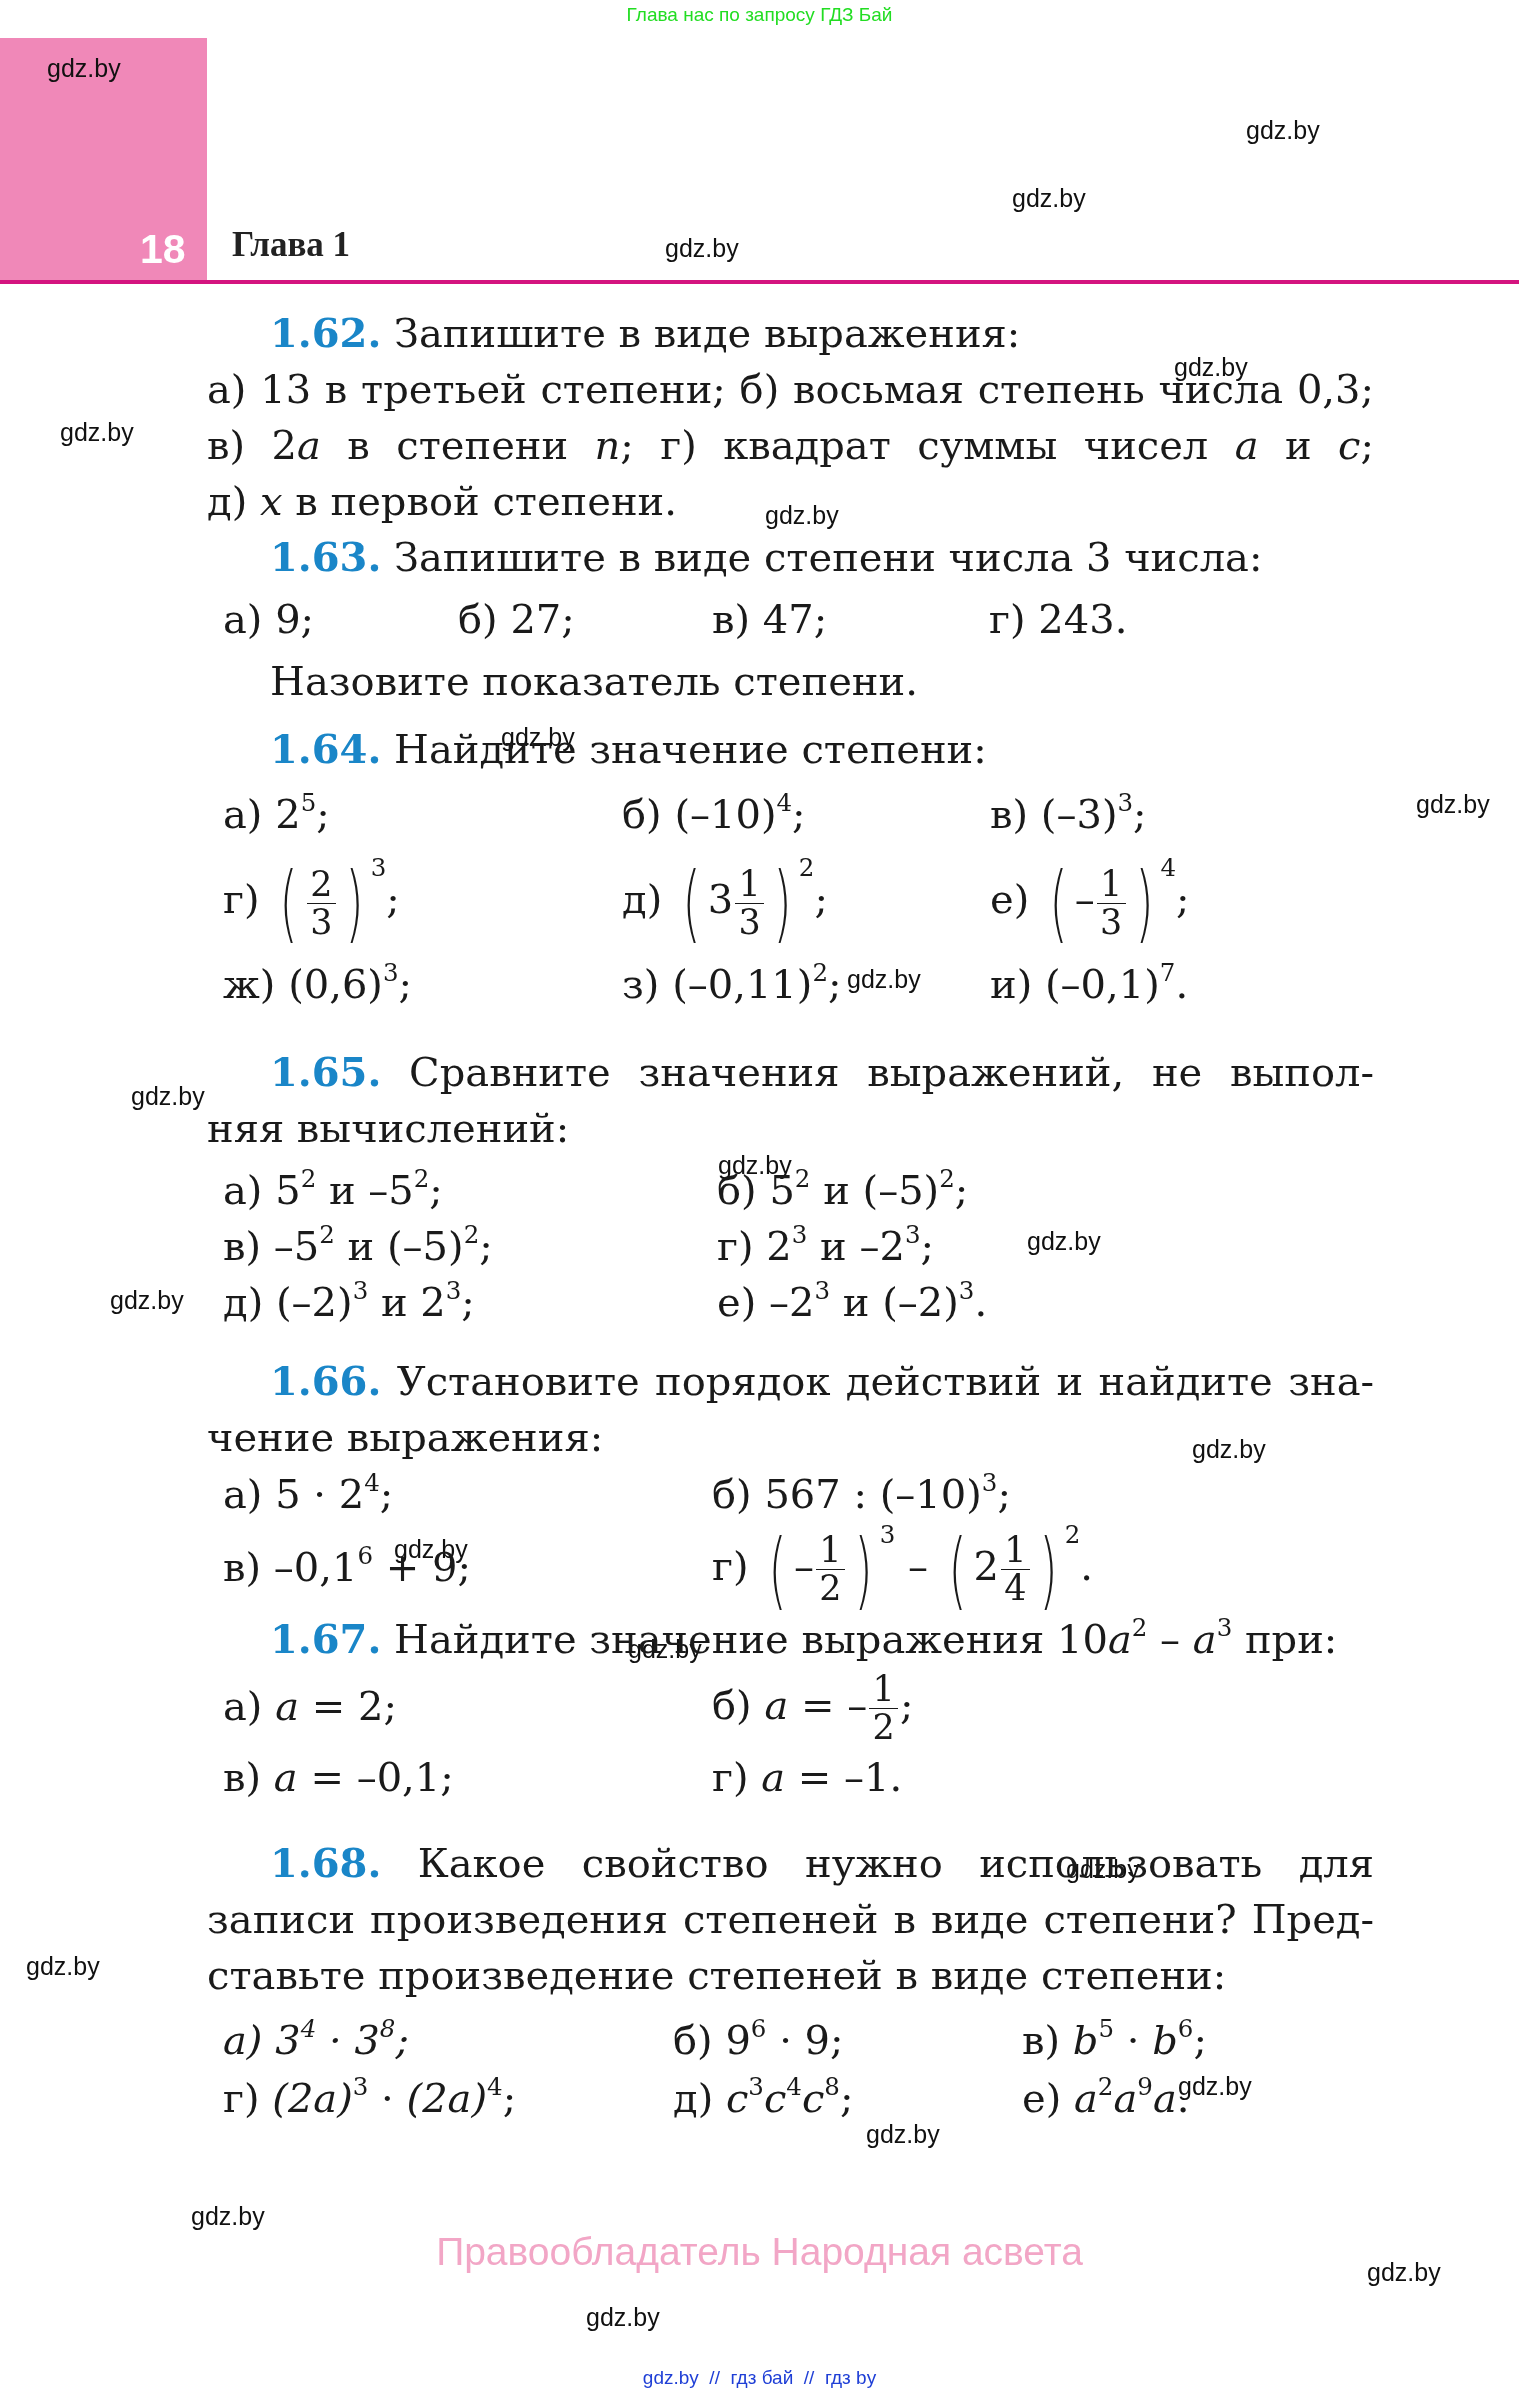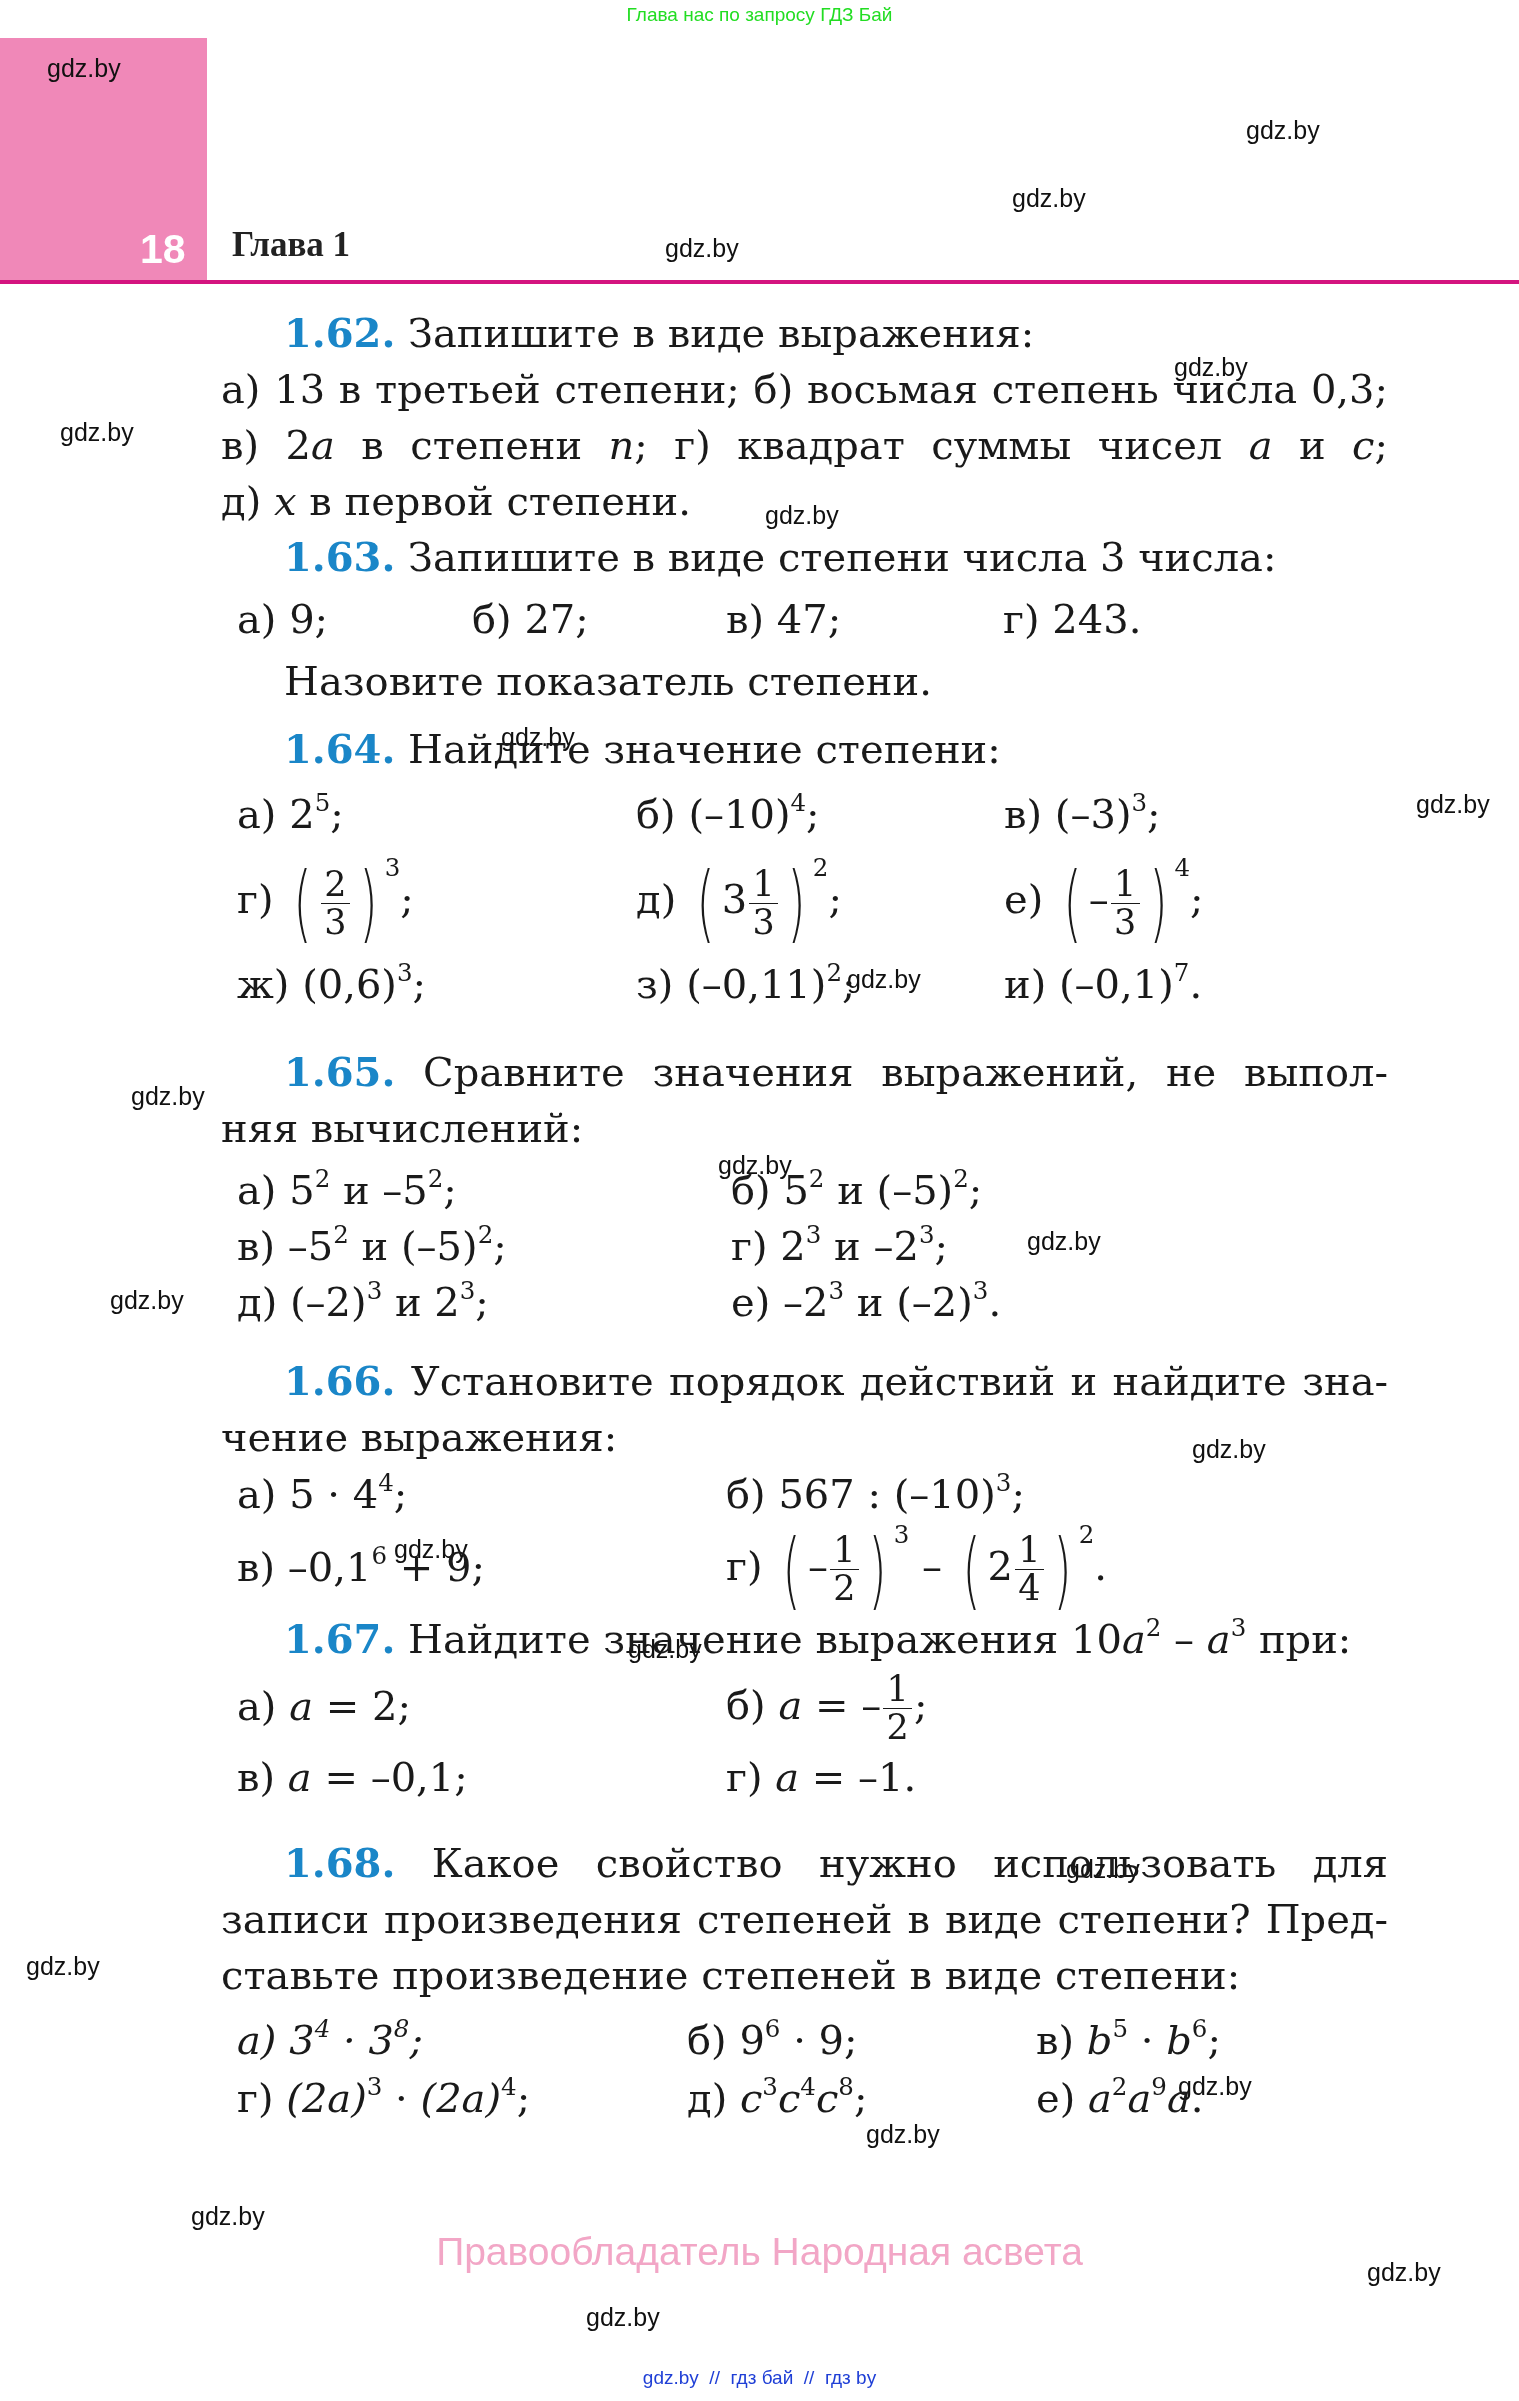--- a/index.html
+++ b/index.html
@@ -8,21 +8,21 @@
   .abs { position: absolute; }
   .topbanner { left: 0; right: 0; top: 3.5px; text-align: center;
                font-family: "Liberation Sans", sans-serif; font-size: 19px; color: #22dd22; }
   .pinkblock { left: 0; top: 38px; width: 207px; height: 242px; background: #f088b8; }
   .pageno { left: 140px; top: 226px; font-family: "Liberation Sans", sans-serif;
             font-weight: bold; font-size: 41px; color: #ffffff; }
   .chapter { left: 232px; top: 225px; font-family: "Liberation Serif", serif;
              font-weight: bold; font-size: 35px; color: #222; }
   .rule { left: 0; top: 280px; width: 1519px; height: 4.4px; background: #d4147f; }
   .wm { font-family: "Liberation Sans", sans-serif; font-size: 25px; color: #111; }
-  .content { left: 221px; top: 298px; width: 1167px; font-size: 40px; line-height: 56px; }
+  .content { left: 207px; top: 298px; width: 1167px; font-size: 40px; line-height: 56px; }
   .num { color: #1a86c8; font-weight: bold; }
   .line { white-space: nowrap; height: 56px; }
   .justify { text-align: justify; text-align-last: justify; }
   .indent { padding-left: 63px; }
   .row { display: flex; white-space: nowrap; }
   .cell { flex: 0 0 auto; margin-left: 16px; }
   sup { font-size: 24.5px; vertical-align: 17.5px; line-height: 0; }
   i { font-style: italic; }
   .frac { display: inline-flex; flex-direction: column; align-items: center;
           vertical-align: middle; font-size: 35px; line-height: 37px; margin: 0 1.8px; }
@@ -151,21 +151,21 @@
     </div>
   </div>
 
   <div style="margin-top:23px;">
     <div class="line indent justify">
       <span class="num">1.66.</span>
       <span>Установите порядок действий и найдите зна-</span>
     </div>
     <div class="line">чение выражения:</div>
     <div class="row" style="height:58px;line-height:58px;">
-      <span class="cell" style="width:473px;"><span>а)</span> <span>5 · 4</span><sup>4</sup><span>;</span></span>
+      <span class="cell" style="width:473px;"><span>а)</span> <span>5 · 2</span><sup>4</sup><span>;</span></span>
       <span class="cell"><span>б)</span> <span>567 : (–10)</span><sup>3</sup><span>;</span></span>
     </div>
     <div class="row" style="height:88px;line-height:88px;align-items:center;">
       <span class="cell" style="width:473px;"><span>в)</span> <span>–0,1</span><sup>6</sup><span> + 9;</span></span>
       <span class="cell"><span>г)</span> <span class="paren">(</span><span>–</span><span class="frac">
             <span class="n">1</span>
             <span>2</span>
           </span><span class="paren">)</span><span class="supbig">3</span> <span>–</span> <span class="paren">(</span><span>2</span><span class="frac">
             <span class="n">1</span>
             <span>4</span>

